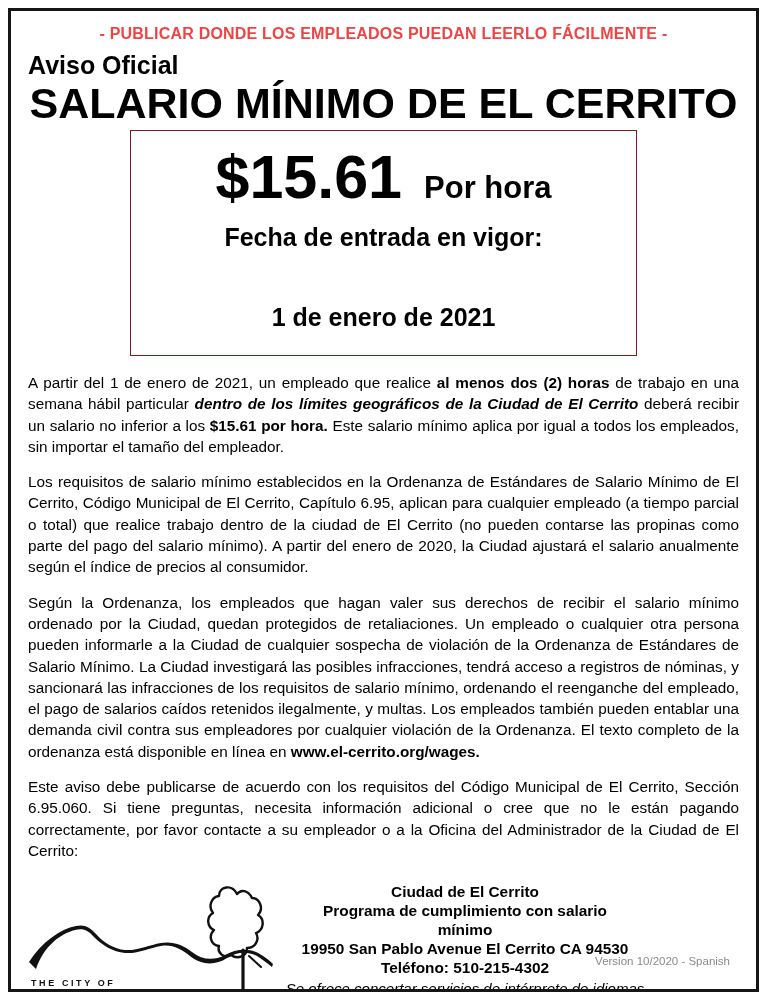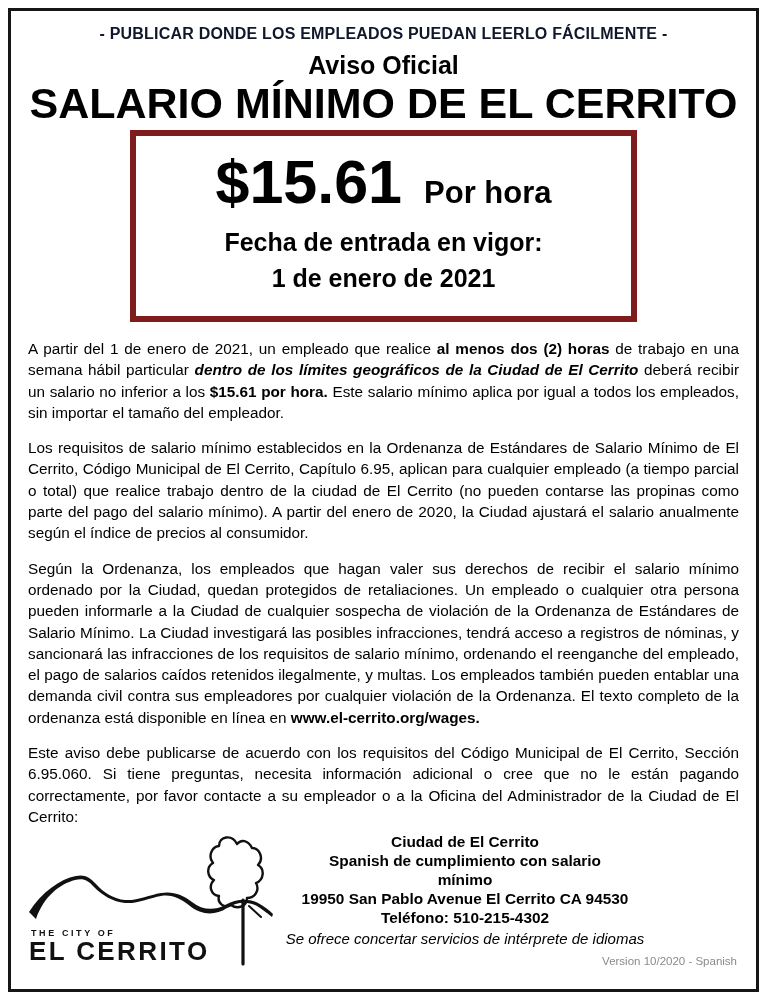--- a/index.html
+++ b/index.html
@@ -7,55 +7,55 @@
     width:767px;height:1000px;background:#ffffff;position:relative;
     font-family:"Liberation Sans", sans-serif;color:#000;
     -webkit-font-smoothing:antialiased;
   }
   .sheet{
     position:absolute;left:8px;top:8px;width:751px;height:984px;
     border:3px solid #161616;box-sizing:border-box;
     padding:12px 17px 0 17px;overflow:hidden;
   }
   .alert-line{
-    color:#0f172a;font-weight:bold;text-align:center;
+    color:#ef4444;font-weight:bold;text-align:center;
     font-size:16px;line-height:22px;letter-spacing:0.2px;
   }
   .subtitle{
-    text-align:center;font-weight:bold;font-size:25px;line-height:28px;margin-top:6px;
+    text-align:left;font-weight:bold;font-size:25px;line-height:28px;margin-top:6px;
   }
   .title{
     text-align:center;font-weight:bold;font-size:43px;line-height:36px;margin:6px 0 0 0;
   }
   .wage-box{
-    width:507px;margin:9px auto 0 auto;border:6px solid #7f1d1d;
+    width:507px;margin:9px auto 0 auto;border:1px solid #7f1d1d;
     text-align:center;box-sizing:border-box;padding:10px 0 20px 0;
   }
   .wage-row{display:flex;justify-content:center;align-items:baseline;gap:22px;}
   .wage-amount{font-size:61px;font-weight:bold;line-height:72px;}
   .wage-unit{font-size:31px;font-weight:bold;}
   .effective-label{font-size:25px;font-weight:bold;line-height:36px;margin-top:6px;}
-  .effective-date{font-size:25px;font-weight:bold;line-height:36px;}
+  .effective-date{font-size:25px;font-weight:bold;line-height:36px;margin-top:44px;}
   .body-text{margin-top:16px;font-size:15.3px;line-height:21.3px;text-align:justify;}
   .body-text p{margin:0 0 14px 0;}
-  .body-text p:last-child{margin-bottom:5px;}
+  .body-text p:last-child{margin-bottom:21px;}
   .run-b{font-weight:bold;}
   .run-i{font-style:italic;}
   .footer-row{display:flex;align-items:flex-start;margin-top:2px;}
   .logo{width:252px;flex:0 0 auto;}
   .logo svg{display:block;}
   .contact{
     width:370px;flex:0 0 auto;text-align:center;
     font-weight:bold;font-size:15.4px;line-height:19px;
   }
   .interpreter-note{
     font-weight:normal;font-style:italic;font-size:15px;margin-top:2px;
   }
   .version{
-    position:absolute;right:19px;bottom:22px;
+    position:absolute;right:26px;bottom:22px;
     color:#8a8a8a;font-size:11.5px;font-weight:normal;
   }
 </style>
 </head>
 <body>
 
 <div class="sheet">
 
   <div class="alert-line">- PUBLICAR DONDE LOS EMPLEADOS PUEDAN LEERLO FÁCILMENTE -</div>
 
@@ -95,21 +95,21 @@
           <path fill="none" stroke="#111" stroke-width="3.2" stroke-linecap="round" d="M207,68 L207,132"></path>
           <path fill="none" stroke="#111" stroke-width="2" stroke-linecap="round" d="M213,74 L225,85"></path>
         </g>
         <text x="3" y="104" font-size="9" letter-spacing="2.6" font-weight="bold" fill="#111">THE CITY OF</text>
         <text x="1" y="128" font-size="26" letter-spacing="2.4" font-weight="bold" fill="#111">EL CERRITO</text>
       </svg>
     </div>
     <div class="contact">
       <div>
           <div>Ciudad de El Cerrito</div>
-          <div>Spanish de cumplimiento con salario</div>
+          <div>Programa de cumplimiento con salario</div>
           <div>mínimo</div>
           <div>19950 San Pablo Avenue El Cerrito CA 94530</div>
           <div>Teléfono: 510-215-4302</div>
         </div>
       <div class="interpreter-note">Se ofrece concertar servicios de intérprete de idiomas</div>
     </div>
   </div>
 
   <div class="version">Version 10/2020 - Spanish</div>
 </div>

